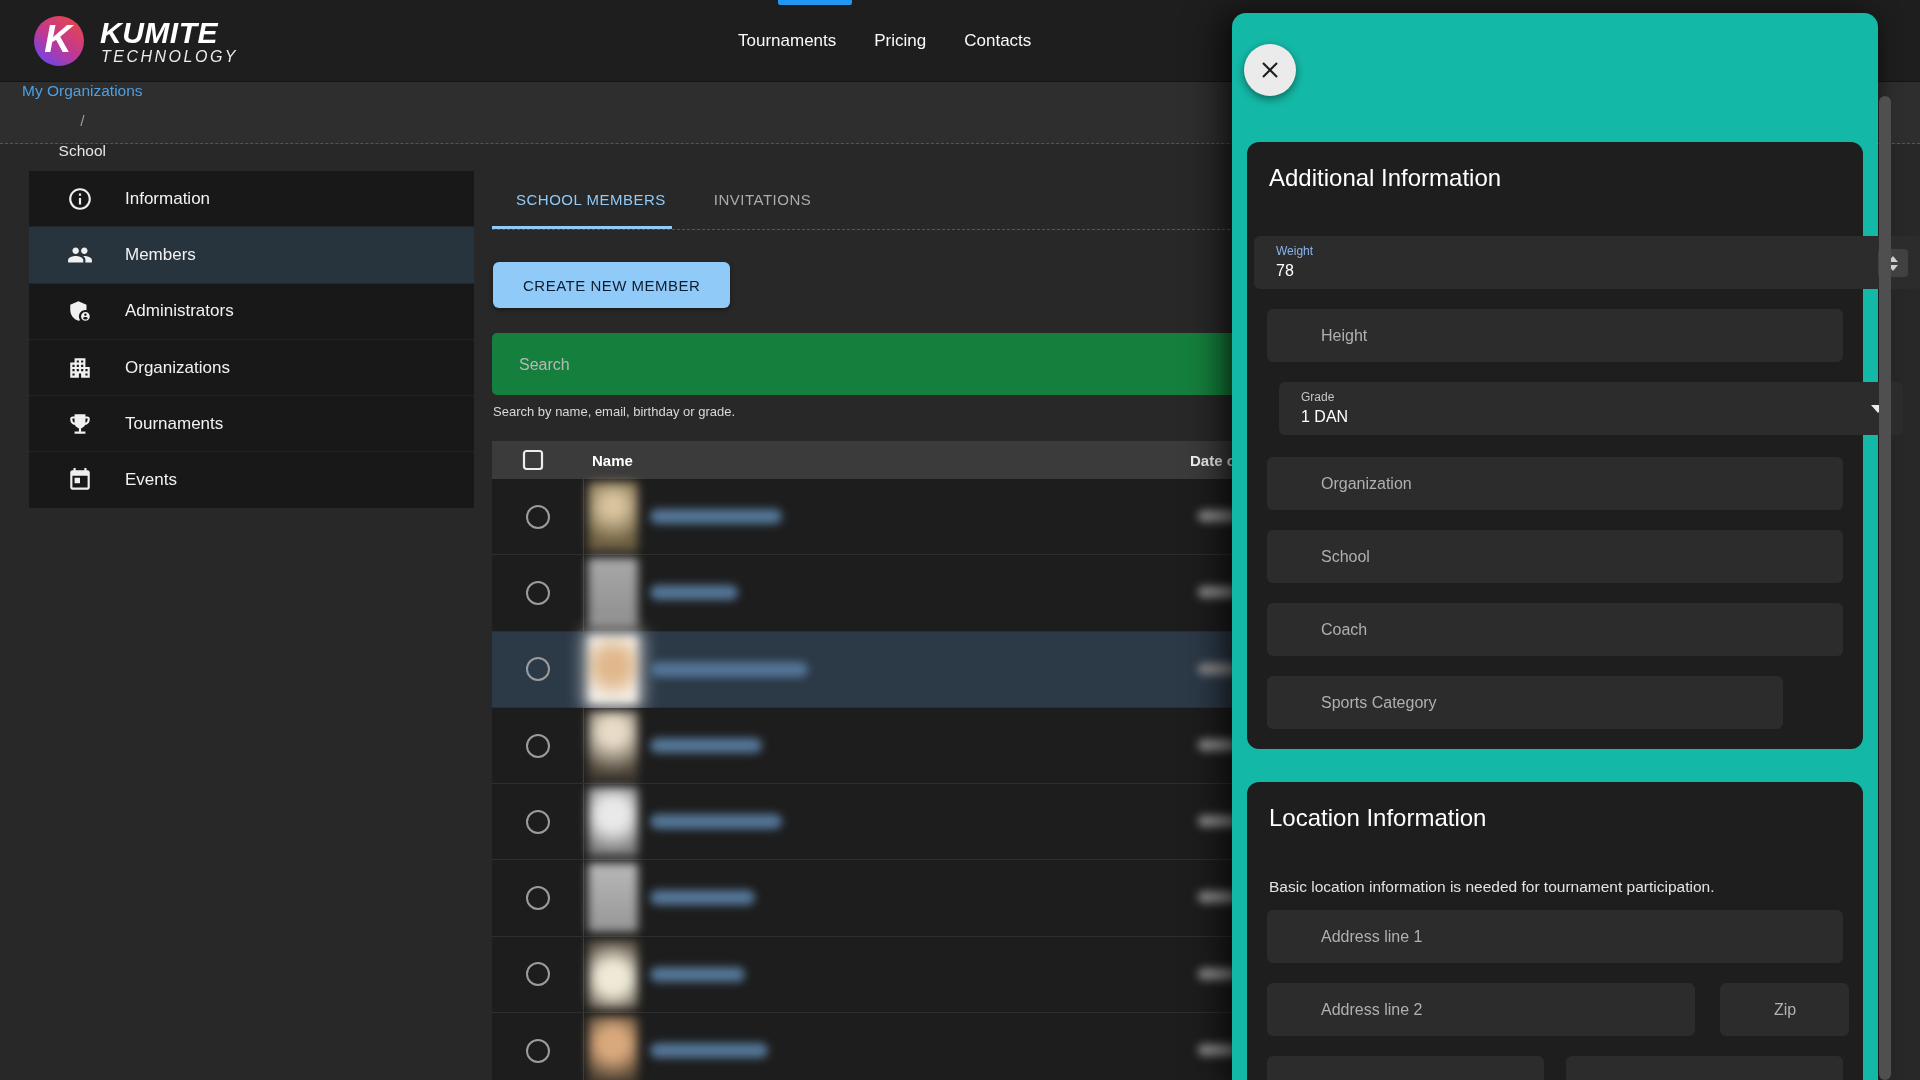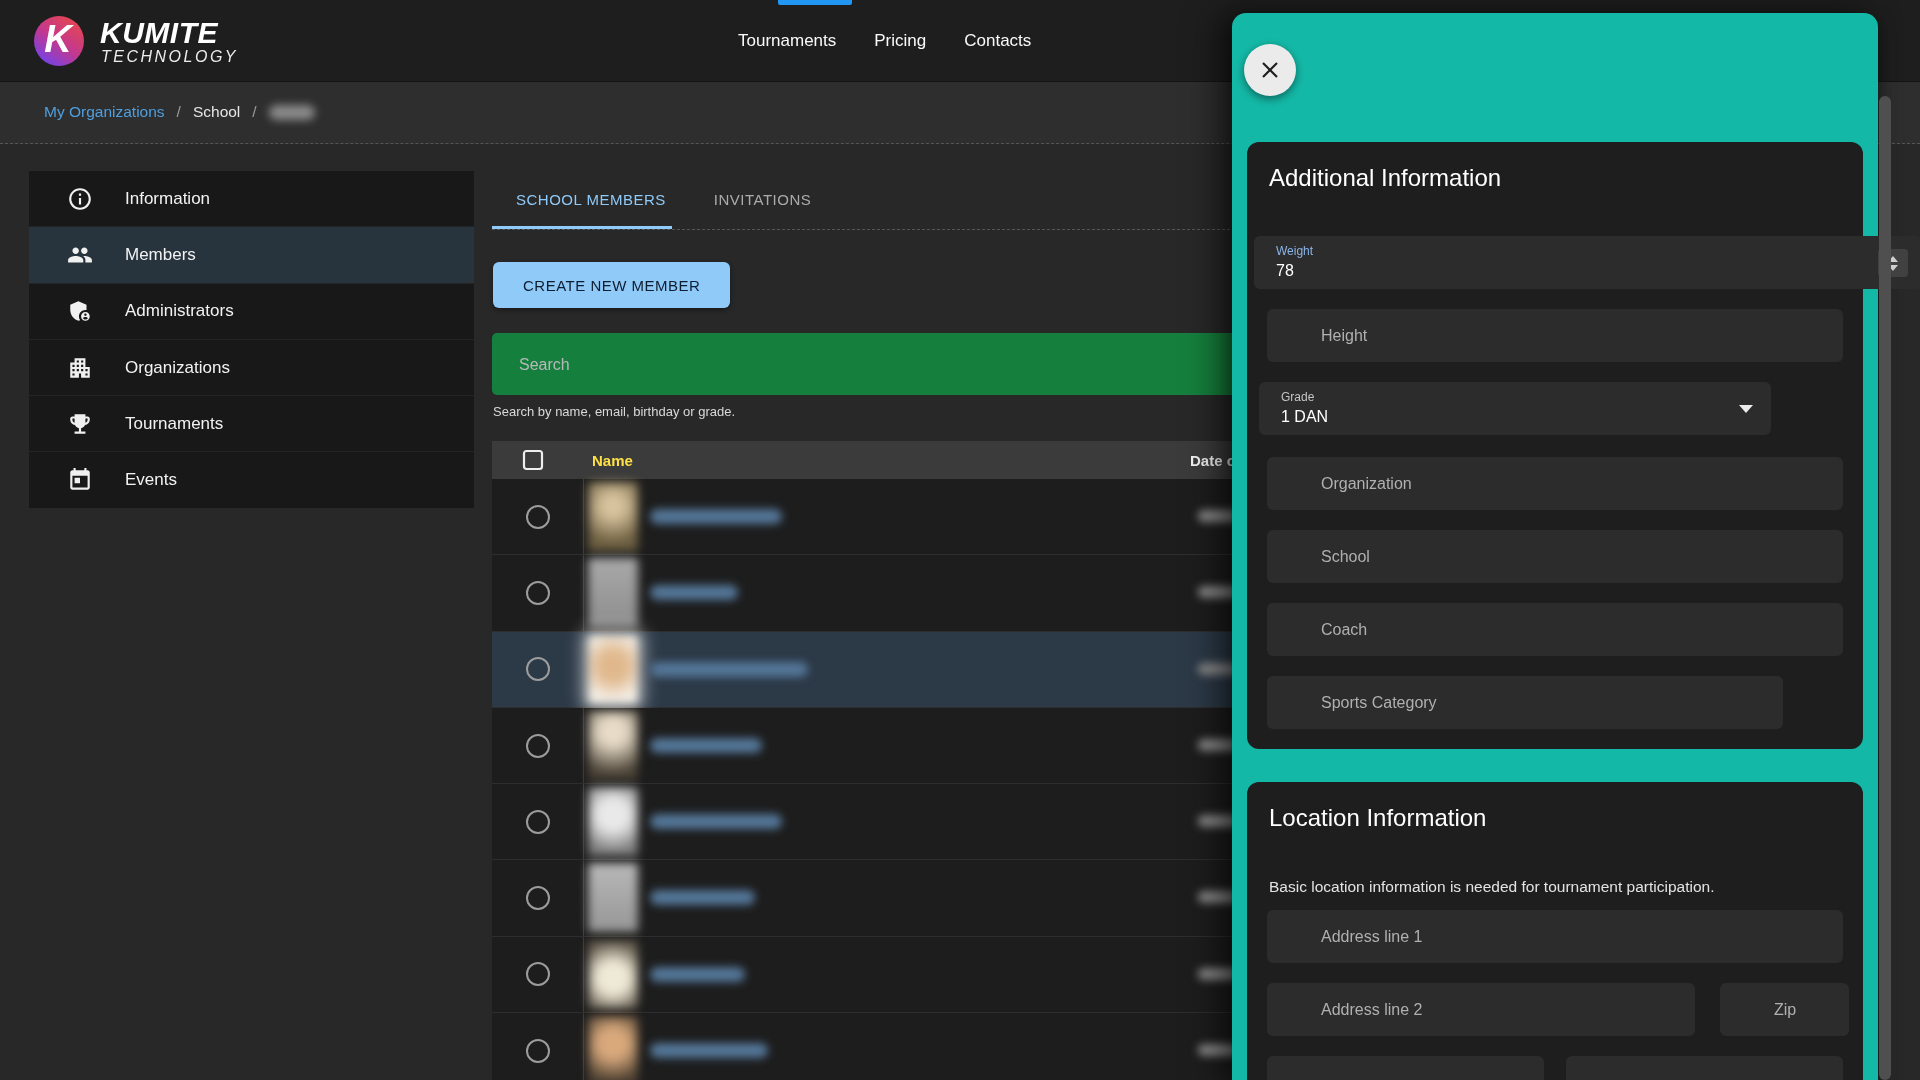--- a/index.html
+++ b/index.html
@@ -15,21 +15,21 @@
      background:linear-gradient(215deg,#e8474d 8%,#c2388f 52%,#6d44f0 92%);
      display:flex;align-items:center;justify-content:center;}
   #logo-k{color:#fff;font-size:38px;font-weight:800;font-style:italic;transform:translate(-1px,-2px);}
   #brand-name{left:100px;top:16px;font-size:30px;font-weight:800;font-style:italic;color:#fff;letter-spacing:.5px;}
   #brand-sub{left:101px;top:48px;font-size:16px;font-style:italic;font-weight:300;color:#ececec;letter-spacing:2.5px;}
   #nav-links{left:738px;top:0;height:81px;display:flex;align-items:center;gap:38px;}
   .nav-link{color:#fafafa;font-size:17px;cursor:pointer;white-space:nowrap;}
 
   
   #crumb-band{left:0;top:82px;width:1920px;height:61px;background:#2e2e2e;border-bottom:1px dashed #555;}
-  #breadcrumb{left:44px;top:0;height:60px;display:flex;align-items:center;gap:12px;font-size:15.5px;}
+  #breadcrumb{left:22px;top:0;height:60px;display:flex;align-items:center;gap:12px;font-size:15.5px;flex-direction:column;}
   .crumb-link{color:#4f9fdf;}
   .crumb-sep{color:#9a9a9a;}
   .crumb-current{color:#e6e6e6;}
   .crumb-chip{width:46px;height:15px;border-radius:8px;background:#8a8a8a;filter:blur(4px);}
 
   
   #sidebar{left:29px;top:171px;width:445px;background:#181818;}
   .side-item{height:55.3px;display:flex;align-items:center;border-bottom:1px solid #242424;cursor:pointer;}
   .side-item:last-child{border-bottom:none;}
   .side-item.selected{background:#27343d;}
@@ -50,21 +50,21 @@
   #search-box{position:absolute;left:0;top:173px;width:1358px;height:62px;background:#15803d;border-radius:5px;}
   #search-input{position:absolute;left:25px;top:0;width:1300px;height:62px;background:transparent;border:none;outline:none;
       color:#e8e8e8;font-size:16px;font-family:inherit;}
   #search-input::placeholder{color:#b8b8b8;opacity:1;}
   #search-hint{position:absolute;left:1px;top:244px;font-size:13px;color:#d9d9d9;}
 
   
   #table{position:absolute;left:0;top:281px;width:1358px;}
   #thead{height:38px;background:#3b3b3b;display:flex;align-items:center;position:relative;}
   .th-check{position:absolute;left:30px;top:8px;width:22px;height:22px;cursor:pointer;}
-  .th-name{position:absolute;left:100px;color:#fde047;font-size:15px;font-weight:700;}
+  .th-name{position:absolute;left:100px;color:#ffffff;font-size:15px;font-weight:700;}
   .th-dob{position:absolute;left:698px;color:#f2f2f2;font-size:15px;font-weight:700;white-space:nowrap;}
   #tbody .trow{position:relative;height:75.3px;background:#1d1d1d;border-bottom:1px solid #2e2e2e;cursor:pointer;}
   #tbody .trow.selected{background:#2c3947;}
   .cell-radio{position:absolute;left:0;top:0;width:91px;height:100%;border-right:1px solid #3a3a3a;
       display:flex;align-items:center;justify-content:center;}
   .radio{width:20px;height:20px;border:2px solid #9c9c9c;border-radius:50%;}
   .avatar{position:absolute;left:96px;top:3px;width:50px;height:69px;border-radius:3px;filter:blur(5px);}
   .name-blob{position:absolute;left:158px;top:30px;height:15px;border-radius:8px;background:#547698;filter:blur(4px);}
   .date-blob{position:absolute;left:706px;top:31px;width:44px;height:12px;border-radius:6px;background:#8b8b8b;filter:blur(4px);}
   .av-t1{background:radial-gradient(circle at 50% 35%,#d8c49e 18%,#6d5f41 72%);}
@@ -286,21 +286,21 @@
           <span class="mini-label blue">Weight</span>
           <span class="value">78</span>
           <span class="spinner">
             <span class="spin-up"></span>
             <span class="spin-down"></span>
           </span>
         </div>
         <div class="dfield" style="left: 20px; top: 167px; width: 576px;">
           <span class="ph">Height</span>
         </div>
-        <div class="dfield" style="left: 12px; top: 240px; width: 512px;">
+        <div class="dfield" style="left: 32px; top: 240px; width: 576px; padding-left: 48px;">
           <span class="mini-label">Grade</span>
           <span class="value">1 DAN</span>
           <span class="caret"></span>
         </div>
         <div class="dfield" style="left: 20px; top: 315px; width: 576px;">
           <span class="ph">Organization</span>
         </div>
         <div class="dfield" style="left: 20px; top: 388px; width: 576px;">
           <span class="ph">School</span>
         </div>

